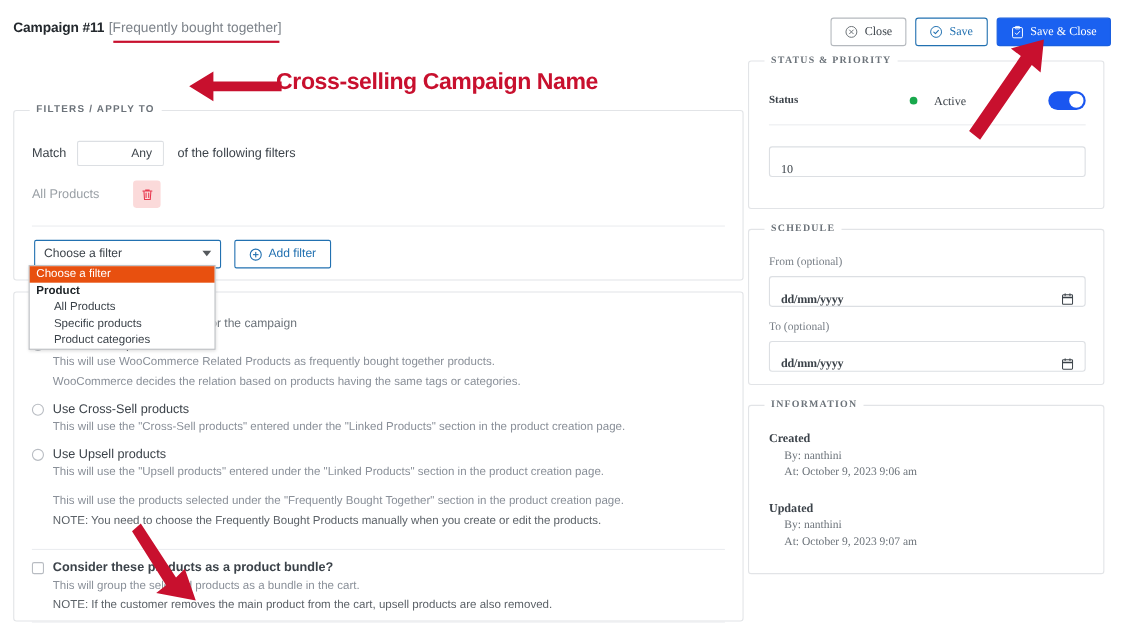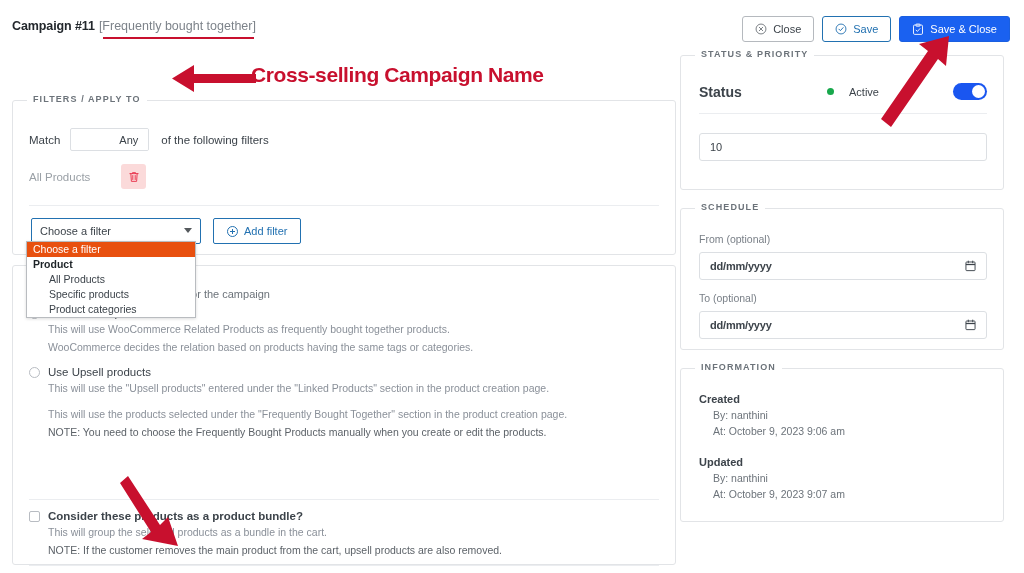--- a/index.html
+++ b/index.html
@@ -242,21 +242,21 @@
   }
   .checkbox-label { font-size: 11.5px; color: #3c434a; font-weight: bold; }
 
   .bottom-divider {
     position: absolute; left: 16px; right: 16px; top: 299px;
     height: 1px; background: #ebedf0;
   }
 
   
   .right-col {
-    position: absolute; right: 10px; top: 0; width: 334px; height: 573px;
+    position: absolute; right: 10px; top: 0; width: 334px; height: 573px; font-family: Liberation Serif, serif;
   }
   .btn-row {
     position: absolute; right: 4px; top: 16px;
     display: flex; gap: 8px;
   }
   .hbtn {
     height: 26px; padding: 0 12px;
     display: flex; align-items: center; gap: 6px;
     border-radius: 3px; font-size: 11px; cursor: pointer;
     background: #fff;
@@ -264,21 +264,21 @@
   .hbtn.close-btn { border: 1px solid #b5b9be; color: #3c434a; }
   .hbtn.save-btn { border: 1px solid #2271b1; color: #2271b1; }
   .hbtn.save-close-btn { border: 1px solid #1a5fe0; background: #1a61f0; color: #fff; }
   .hbtn svg { flex: none; }
 
   #status-card { left: 0; top: 55px; width: 324px; height: 135px; }
   .status-row {
     position: absolute; left: 18px; right: 16px; top: 27px;
     display: flex; align-items: center;
   }
-  .status-label { font-size: 14px; color: #3c434a; font-weight: bold; width: 128px; }
+  .status-label { font-size: 10px; color: #3c434a; font-weight: bold; width: 128px; }
   .status-pill { display: flex; align-items: center; gap: 15px; font-size: 11px; color: #3c434a; }
   .status-dot { width: 7px; height: 7px; border-radius: 50%; background: #18a84c; }
   .toggle {
     margin-left: auto;
     width: 34px; height: 17px; border-radius: 9px;
     background: #1a56f0; position: relative; cursor: pointer;
   }
   .toggle::after {
     content: "";
     position: absolute; right: 2px; top: 2px;
@@ -287,21 +287,21 @@
   .status-divider {
     position: absolute; left: 18px; right: 16px; top: 57px;
     height: 1px; background: #ebedf0;
   }
   .field-label {
     font-size: 10.5px; color: #7a8088;
   }
   .text-input {
     height: 28px; border: 1px solid #dcdfe3; border-radius: 3px;
     background: #fff;
-    display: flex; align-items: center; padding: 0 10px;
+    display: flex; align-items: flex-end; padding: 0 10px;
     font-size: 11px; color: #3c434a;
     cursor: text;
   }
   .priority-wrap { position: absolute; left: 18px; right: 16px; top: 70px; }
   .priority-wrap .text-input { margin-top: 7px; }
 
   #schedule-card { left: 0; top: 208px; width: 324px; height: 142px; }
   .date-field { position: absolute; left: 18px; right: 16px; }
   .date-field .text-input {
     margin-top: 7px; justify-content: space-between;
@@ -385,20 +385,27 @@
 
         <div class="radio-item">
           <div class="radio-head">
             <span class="radio-circle"></span>
             <span class="radio-label">Use Related products</span>
           </div>
           <div class="radio-desc">This will use WooCommerce Related Products as frequently bought together products.</div>
           <div class="radio-desc">WooCommerce decides the relation based on products having the same tags or categories.</div>
         </div>
 
+        <div class="radio-item">
+          <div class="radio-head">
+            <span class="radio-circle"></span>
+            <span class="radio-label">Use Cross-Sell products</span>
+          </div>
+          <div class="radio-desc">This will use the "Cross-Sell products" entered under the "Linked Products" section in the product creation page.</div>
+        </div>
 
         <div class="radio-item">
           <div class="radio-head">
             <span class="radio-circle"></span>
             <span class="radio-label">Use Upsell products</span>
           </div>
           <div class="radio-desc">This will use the "Upsell products" entered under the "Linked Products" section in the product creation page.</div>
         </div>
 
         <div class="radio-item">

